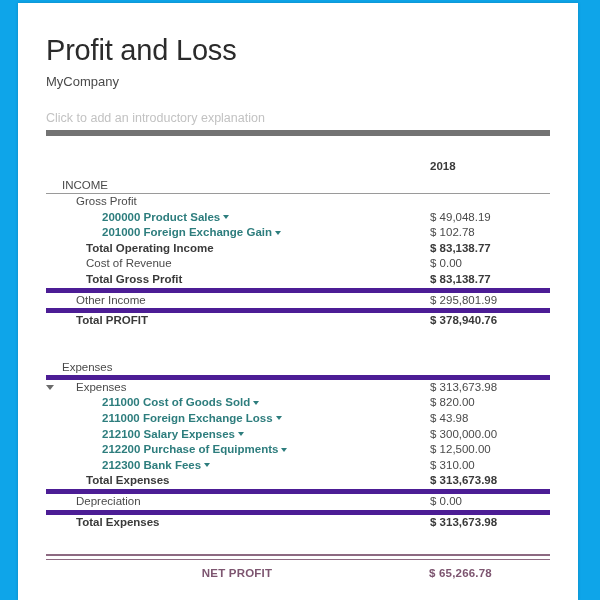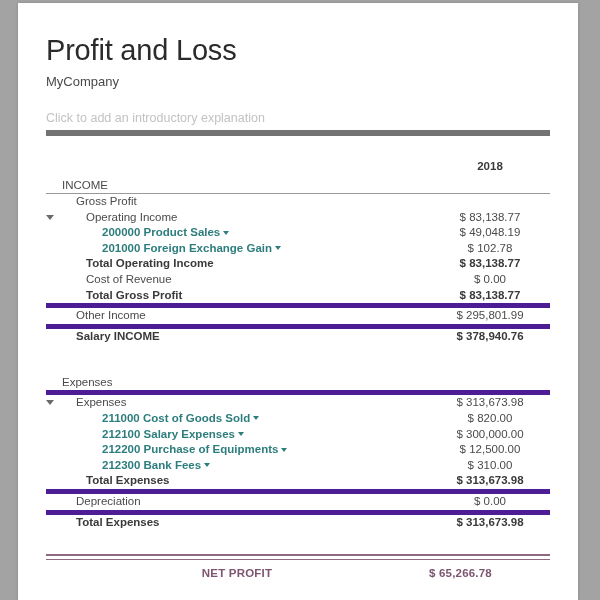--- a/index.html
+++ b/index.html
@@ -9,21 +9,21 @@
     height: 600px;
     background: #d9d9d9;
     font-family: "Liberation Sans", sans-serif;
     -webkit-font-smoothing: antialiased;
   }
   #root {
     position: relative;
     width: 600px;
     height: 600px;
     overflow: hidden;
-    background: #a3a3a3;
+    background: #0ea5e9;
   }
   
   .sheet {
     position: absolute;
     left: 18px;
     top: 3px;
     width: 560px;
     height: 597px;
     background: #ffffff;
     box-shadow: 0 0 3px rgba(0,0,0,0.18);
@@ -63,21 +63,21 @@
     width: 100%;
     border-collapse: collapse;
     margin-top: 19px;
     font-size: 11.5px;
     color: #4a4a4a;
     table-layout: fixed;
   }
   table.pl td { padding: 0; vertical-align: middle; }
 
   .col-caret { width: 16px; }
-  .col-amt   { width: 120px; text-align: center; white-space: nowrap; }
+  .col-amt   { width: 120px; text-align: left; white-space: nowrap; }
 
   tr.row td { height: 15.6px; line-height: 15.6px; }
 
   
   .year-row td {
     height: 22px;
     font-weight: bold;
     font-size: 11.5px;
     color: #3a3a3a;
     padding-bottom: 2px;
@@ -186,25 +186,20 @@
             <td class="ind0">INCOME</td>
             <td class="col-amt"></td>
           </tr>
 
           <tr class="row">
               <td></td>
               <td class="ind1"><span>Gross Profit</span></td>
               <td class="col-amt"></td>
             </tr>
             <tr class="row">
-              <td><span class="caret"></span></td>
-              <td class="ind2"><span>Operating Income</span></td>
-              <td class="col-amt">$ 83,138.77</td>
-            </tr>
-            <tr class="row">
               <td></td>
               <td class="ind3"><span class="acct">200000 Product Sales<span class="mini-caret"></span></span></td>
               <td class="col-amt">$ 49,048.19</td>
             </tr>
             <tr class="row">
               <td></td>
               <td class="ind3"><span class="acct">201000 Foreign Exchange Gain<span class="mini-caret"></span></span></td>
               <td class="col-amt">$ 102.78</td>
             </tr>
             <tr class="row">
@@ -222,21 +217,21 @@
               <td class="ind2 bold"><span>Total Gross Profit</span></td>
               <td class="col-amt bold">$ 83,138.77</td>
             </tr>
             <tr class="row rule-top">
               <td></td>
               <td class="ind1"><span>Other Income</span></td>
               <td class="col-amt">$ 295,801.99</td>
             </tr>
             <tr class="row rule-top">
               <td></td>
-              <td class="ind1 bold"><span>Salary INCOME</span></td>
+              <td class="ind1 bold"><span>Total PROFIT</span></td>
               <td class="col-amt bold">$ 378,940.76</td>
             </tr>
 
           <tr class="spacer">
             <td></td>
               <td></td>
               <td></td>
           </tr>
 
           <tr class="sec">
@@ -247,20 +242,25 @@
 
           <tr class="row rule-top">
               <td><span class="caret"></span></td>
               <td class="ind1"><span>Expenses</span></td>
               <td class="col-amt">$ 313,673.98</td>
             </tr>
             <tr class="row">
               <td></td>
               <td class="ind3"><span class="acct">211000 Cost of Goods Sold<span class="mini-caret"></span></span></td>
               <td class="col-amt">$ 820.00</td>
+            </tr>
+            <tr class="row">
+              <td></td>
+              <td class="ind3"><span class="acct">211000 Foreign Exchange Loss<span class="mini-caret"></span></span></td>
+              <td class="col-amt">$ 43.98</td>
             </tr>
             <tr class="row">
               <td></td>
               <td class="ind3"><span class="acct">212100 Salary Expenses<span class="mini-caret"></span></span></td>
               <td class="col-amt">$ 300,000.00</td>
             </tr>
             <tr class="row">
               <td></td>
               <td class="ind3"><span class="acct">212200 Purchase of Equipments<span class="mini-caret"></span></span></td>
               <td class="col-amt">$ 12,500.00</td>

